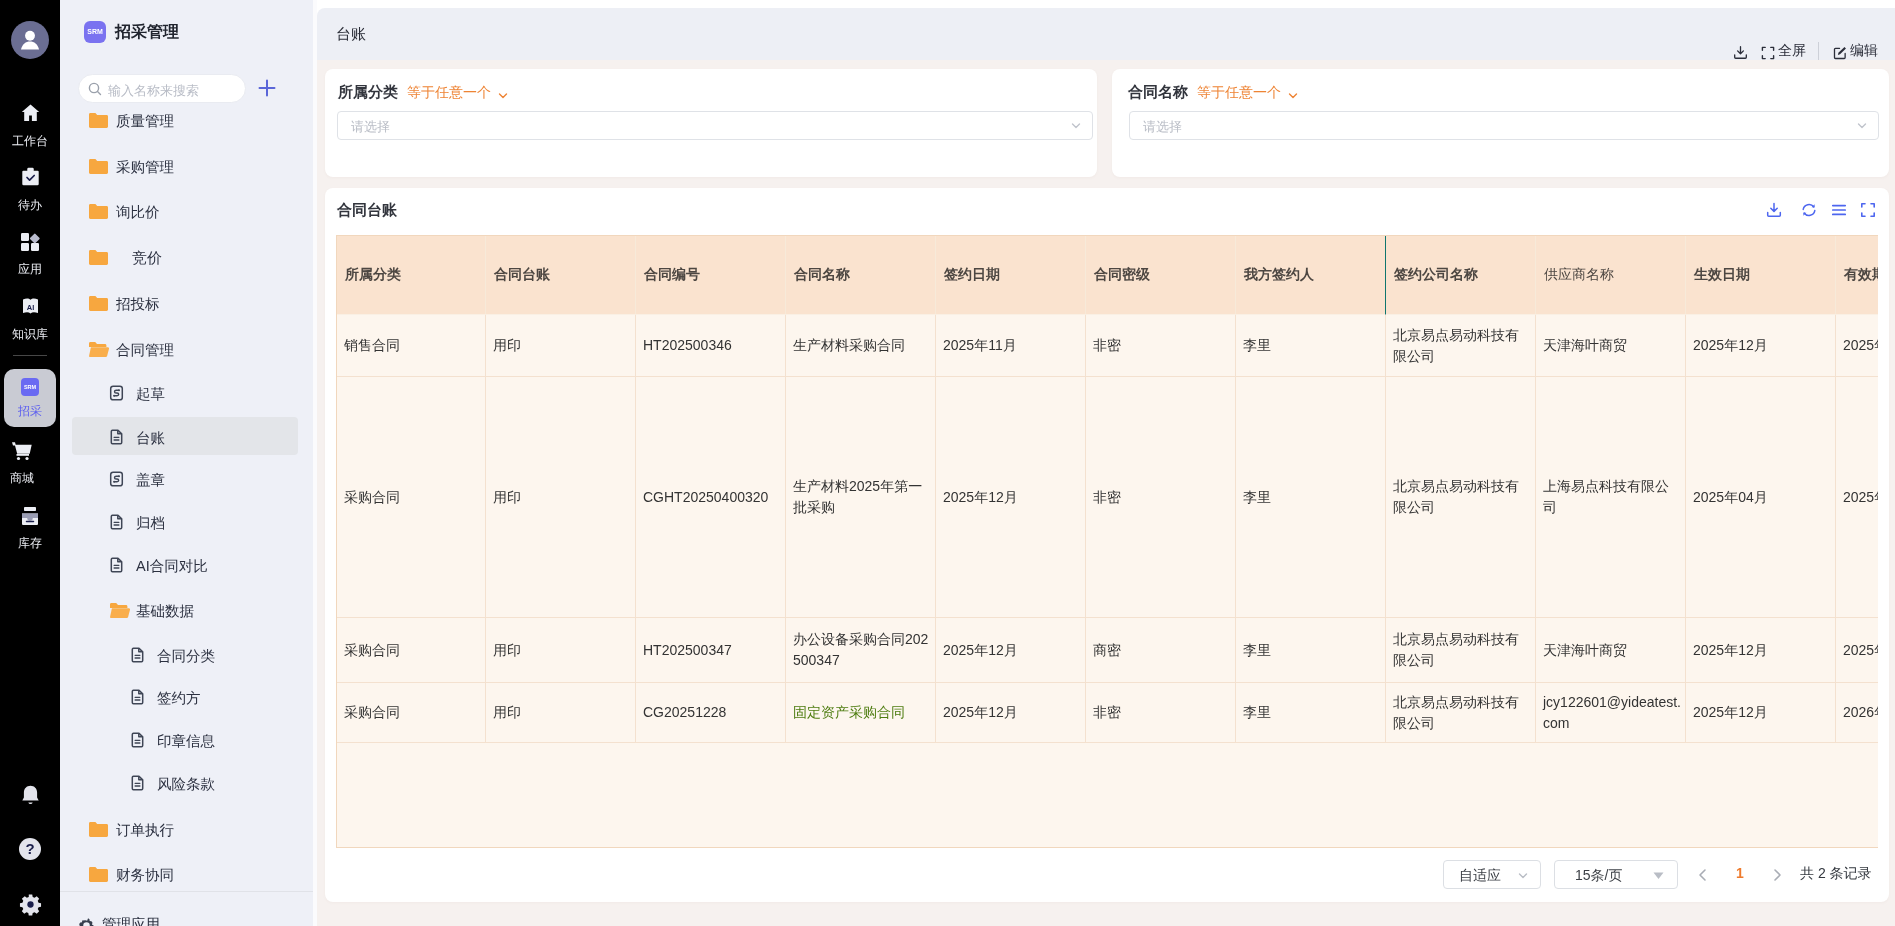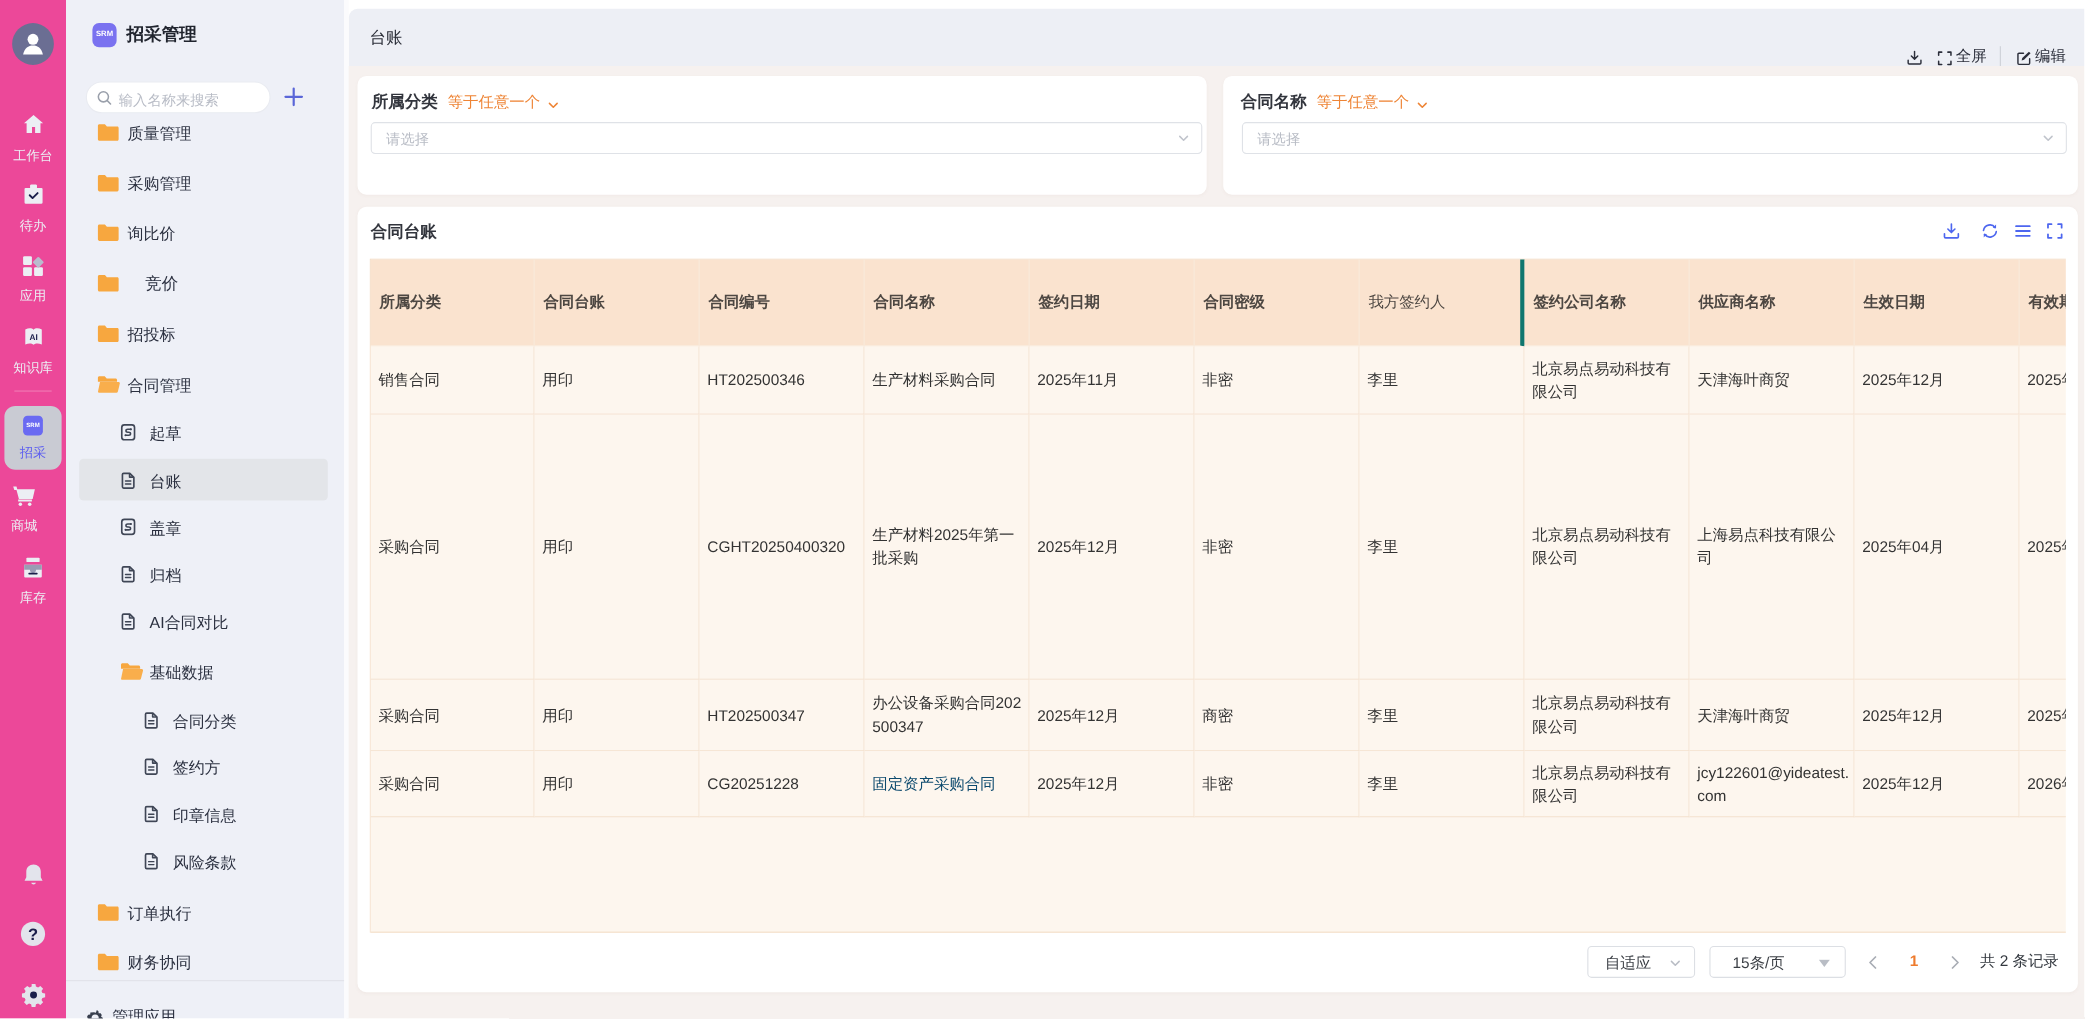--- a/index.html
+++ b/index.html
@@ -3,21 +3,21 @@
 <style>
 *{margin:0;padding:0;box-sizing:border-box}
 html,body{width:1895px;height:926px;overflow:hidden}
 body{font-family:"Liberation Sans",sans-serif;position:relative;background:#fff;-webkit-font-smoothing:antialiased}
 .abs{position:absolute}
 .flex{display:flex;align-items:flex-end}
 svg{display:block}
 </style></head>
 <body>
 
-<div class="abs" id="rail" style="left:0;top:0;width:60px;height:926px;background:#ec4899;z-index:5;color:#eceef4;font-size:12px;text-align:center">
+<div class="abs" id="rail" style="left:0;top:0;width:60px;height:926px;background:#000000;z-index:5;color:#eceef4;font-size:12px;text-align:center">
   <div class="abs" style="left:11px;top:21px;width:38px;height:38px;border-radius:50%;background:#6b6e93">
     <svg width="38" height="38" viewBox="0 0 40 40">
         <circle cx="20" cy="15.5" r="5.2" fill="#fff"></circle>
         <path d="M10.5 30c1.5-6 5-8.5 9.5-8.5s8 2.5 9.5 8.5z" fill="#fff"></path>
       </svg>
   </div>
   <div class="abs" style="left:0;top:103px;width:60px">
     <svg width="21" height="20" viewBox="0 0 21 20" style="margin:0 auto">
         <path d="M10.5 1.5L1.8 9h2.4v9h4.9v-5.5h2.8V18h4.9V9h2.4z" fill="#eceef4"></path>
       </svg>
@@ -361,23 +361,23 @@
     </div>
   <div class="abs" style="left:11px;top:47px;width:1542px;height:613px;overflow:hidden">
       <div style="width:1651px;border-left:1px solid #f1d7bd">
         <div style="display:flex;height:80px;border-top:1px solid #f1d7bd">
           <div style="width:149px;flex:none;display:flex;align-items:center;padding:0 8px;background:#fae3cf;border-right:1px solid #f7ead9;border-bottom:1px solid #faf0e4;font-size:14px;font-weight:bold;color:#4d4742">所属分类</div>
           <div style="width:150px;flex:none;display:flex;align-items:center;padding:0 8px;background:#fae3cf;border-right:1px solid #f7ead9;border-bottom:1px solid #faf0e4;font-size:14px;font-weight:bold;color:#4d4742">合同台账</div>
           <div style="width:150px;flex:none;display:flex;align-items:center;padding:0 8px;background:#fae3cf;border-right:1px solid #f7ead9;border-bottom:1px solid #faf0e4;font-size:14px;font-weight:bold;color:#4d4742">合同编号</div>
           <div style="width:150px;flex:none;display:flex;align-items:center;padding:0 8px;background:#fae3cf;border-right:1px solid #f7ead9;border-bottom:1px solid #faf0e4;font-size:14px;font-weight:bold;color:#4d4742">合同名称</div>
           <div style="width:150px;flex:none;display:flex;align-items:center;padding:0 8px;background:#fae3cf;border-right:1px solid #f7ead9;border-bottom:1px solid #faf0e4;font-size:14px;font-weight:bold;color:#4d4742">签约日期</div>
           <div style="width:150px;flex:none;display:flex;align-items:center;padding:0 8px;background:#fae3cf;border-right:1px solid #f7ead9;border-bottom:1px solid #faf0e4;font-size:14px;font-weight:bold;color:#4d4742">合同密级</div>
-          <div style="width:150px;flex:none;display:flex;align-items:center;padding:0 8px;background:#fae3cf;border-right:4px solid #0f766e;border-bottom:1px solid #faf0e4;font-size:14px;font-weight:normal;color:#4d4742">我方签约人</div>
+          <div style="width:150px;flex:none;display:flex;align-items:center;padding:0 8px;background:#fae3cf;border-right:1px solid #0f766e;border-bottom:1px solid #faf0e4;font-size:14px;font-weight:bold;color:#4d4742">我方签约人</div>
           <div style="width:150px;flex:none;display:flex;align-items:center;padding:16px 8px;background:#fae3cf;border-right:1px solid #f7ead9;border-bottom:1px solid #faf0e4;font-size:14px;font-weight:bold;color:#4d4742">签约公司名称</div>
-          <div style="width:150px;flex:none;display:flex;align-items:center;padding:0 8px;background:#fae3cf;border-right:1px solid #f7ead9;border-bottom:1px solid #faf0e4;font-size:14px;font-weight:bold;color:#4d4742">供应商名称</div>
+          <div style="width:150px;flex:none;display:flex;align-items:center;padding:0 8px;background:#fae3cf;border-right:1px solid #f7ead9;border-bottom:1px solid #faf0e4;font-size:14px;font-weight:normal;color:#4d4742">供应商名称</div>
           <div style="width:150px;flex:none;display:flex;align-items:center;padding:0 8px;background:#fae3cf;border-right:1px solid #f7ead9;border-bottom:1px solid #faf0e4;font-size:14px;font-weight:bold;color:#4d4742">生效日期</div>
           <div style="width:150px;flex:none;display:flex;align-items:center;padding:0 8px;background:#fae3cf;border-right:1px solid #f7ead9;border-bottom:1px solid #faf0e4;font-size:14px;font-weight:bold;color:#4d4742">有效期</div>
         </div>
         <div style="display:flex;height:62px">
           <div style="width:149px;flex:none;display:flex;align-items:center;padding:0 7px;background:#fdf6ee;border-right:1px solid #f4e1cf;border-bottom:1px solid #f4e1cf;font-size:14px;color:#333;line-height:21px;white-space:nowrap;overflow:hidden">销售合同</div>
           <div style="width:150px;flex:none;display:flex;align-items:center;padding:0 7px;background:#fdf6ee;border-right:1px solid #f4e1cf;border-bottom:1px solid #f4e1cf;font-size:14px;color:#333;line-height:21px;white-space:nowrap;overflow:hidden">用印</div>
           <div style="width:150px;flex:none;display:flex;align-items:center;padding:0 7px;background:#fdf6ee;border-right:1px solid #f4e1cf;border-bottom:1px solid #f4e1cf;font-size:14px;color:#333;line-height:21px;white-space:nowrap;overflow:hidden">HT202500346</div>
           <div style="width:150px;flex:none;display:flex;align-items:center;padding:0 7px;background:#fdf6ee;border-right:1px solid #f4e1cf;border-bottom:1px solid #f4e1cf;font-size:14px;color:#333;line-height:21px;white-space:nowrap;overflow:hidden">生产材料采购合同</div>
           <div style="width:150px;flex:none;display:flex;align-items:center;padding:0 7px;background:#fdf6ee;border-right:1px solid #f4e1cf;border-bottom:1px solid #f4e1cf;font-size:14px;color:#333;line-height:21px;white-space:nowrap;overflow:hidden">2025年11月</div>
           <div style="width:150px;flex:none;display:flex;align-items:center;padding:0 7px;background:#fdf6ee;border-right:1px solid #f4e1cf;border-bottom:1px solid #f4e1cf;font-size:14px;color:#333;line-height:21px;white-space:nowrap;overflow:hidden">非密</div>
@@ -410,21 +410,21 @@
           <div style="width:150px;flex:none;display:flex;align-items:center;padding:0 7px;background:#fdf6ee;border-right:1px solid #f4e1cf;border-bottom:1px solid #f4e1cf;font-size:14px;color:#333;line-height:21px;white-space:nowrap;overflow:hidden">李里</div>
           <div style="width:150px;flex:none;display:flex;align-items:center;padding:0 7px;background:#fdf6ee;border-right:1px solid #f4e1cf;border-bottom:1px solid #f4e1cf;font-size:14px;color:#333;line-height:21px;white-space:nowrap;overflow:hidden">北京易点易动科技有<br>限公司</div>
           <div style="width:150px;flex:none;display:flex;align-items:center;padding:0 7px;background:#fdf6ee;border-right:1px solid #f4e1cf;border-bottom:1px solid #f4e1cf;font-size:14px;color:#333;line-height:21px;white-space:nowrap;overflow:hidden">天津海叶商贸</div>
           <div style="width:150px;flex:none;display:flex;align-items:center;padding:0 7px;background:#fdf6ee;border-right:1px solid #f4e1cf;border-bottom:1px solid #f4e1cf;font-size:14px;color:#333;line-height:21px;white-space:nowrap;overflow:hidden">2025年12月</div>
           <div style="width:150px;flex:none;display:flex;align-items:center;padding:0 7px;background:#fdf6ee;border-right:1px solid #f4e1cf;border-bottom:1px solid #f4e1cf;font-size:14px;color:#333;line-height:21px;white-space:nowrap;overflow:hidden">2025年12月</div>
         </div>
         <div style="display:flex;height:60px">
           <div style="width:149px;flex:none;display:flex;align-items:center;padding:0 7px;background:#fdf6ee;border-right:1px solid #f4e1cf;border-bottom:1px solid #f4e1cf;font-size:14px;color:#333;line-height:21px;white-space:nowrap;overflow:hidden">采购合同</div>
           <div style="width:150px;flex:none;display:flex;align-items:center;padding:0 7px;background:#fdf6ee;border-right:1px solid #f4e1cf;border-bottom:1px solid #f4e1cf;font-size:14px;color:#333;line-height:21px;white-space:nowrap;overflow:hidden">用印</div>
           <div style="width:150px;flex:none;display:flex;align-items:center;padding:0 7px;background:#fdf6ee;border-right:1px solid #f4e1cf;border-bottom:1px solid #f4e1cf;font-size:14px;color:#333;line-height:21px;white-space:nowrap;overflow:hidden">CG20251228</div>
-          <div style="width:150px;flex:none;display:flex;align-items:center;padding:0 7px;background:#fdf6ee;border-right:1px solid #f4e1cf;border-bottom:1px solid #f4e1cf;font-size:14px;color:#0c4a6e;line-height:21px;white-space:nowrap;overflow:hidden">固定资产采购合同</div>
+          <div style="width:150px;flex:none;display:flex;align-items:center;padding:0 7px;background:#fdf6ee;border-right:1px solid #f4e1cf;border-bottom:1px solid #f4e1cf;font-size:14px;color:#4d7c0f;line-height:21px;white-space:nowrap;overflow:hidden">固定资产采购合同</div>
           <div style="width:150px;flex:none;display:flex;align-items:center;padding:0 7px;background:#fdf6ee;border-right:1px solid #f4e1cf;border-bottom:1px solid #f4e1cf;font-size:14px;color:#333;line-height:21px;white-space:nowrap;overflow:hidden">2025年12月</div>
           <div style="width:150px;flex:none;display:flex;align-items:center;padding:0 7px;background:#fdf6ee;border-right:1px solid #f4e1cf;border-bottom:1px solid #f4e1cf;font-size:14px;color:#333;line-height:21px;white-space:nowrap;overflow:hidden">非密</div>
           <div style="width:150px;flex:none;display:flex;align-items:center;padding:0 7px;background:#fdf6ee;border-right:1px solid #f4e1cf;border-bottom:1px solid #f4e1cf;font-size:14px;color:#333;line-height:21px;white-space:nowrap;overflow:hidden">李里</div>
           <div style="width:150px;flex:none;display:flex;align-items:center;padding:0 7px;background:#fdf6ee;border-right:1px solid #f4e1cf;border-bottom:1px solid #f4e1cf;font-size:14px;color:#333;line-height:21px;white-space:nowrap;overflow:hidden">北京易点易动科技有<br>限公司</div>
           <div style="width:150px;flex:none;display:flex;align-items:center;padding:0 7px;background:#fdf6ee;border-right:1px solid #f4e1cf;border-bottom:1px solid #f4e1cf;font-size:14px;color:#333;line-height:21px;white-space:nowrap;overflow:hidden">jcy122601@yideatest.<br>com</div>
           <div style="width:150px;flex:none;display:flex;align-items:center;padding:0 7px;background:#fdf6ee;border-right:1px solid #f4e1cf;border-bottom:1px solid #f4e1cf;font-size:14px;color:#333;line-height:21px;white-space:nowrap;overflow:hidden">2025年12月</div>
           <div style="width:150px;flex:none;display:flex;align-items:center;padding:0 7px;background:#fdf6ee;border-right:1px solid #f4e1cf;border-bottom:1px solid #f4e1cf;font-size:14px;color:#333;line-height:21px;white-space:nowrap;overflow:hidden">2026年12月</div>
         </div>
         <div style="display:flex;height:105px;background:#fdf6ee;border-bottom:1px solid #f1d7bd;width:1650px;border-right:1px solid #f8e5d1"></div>
       </div>

